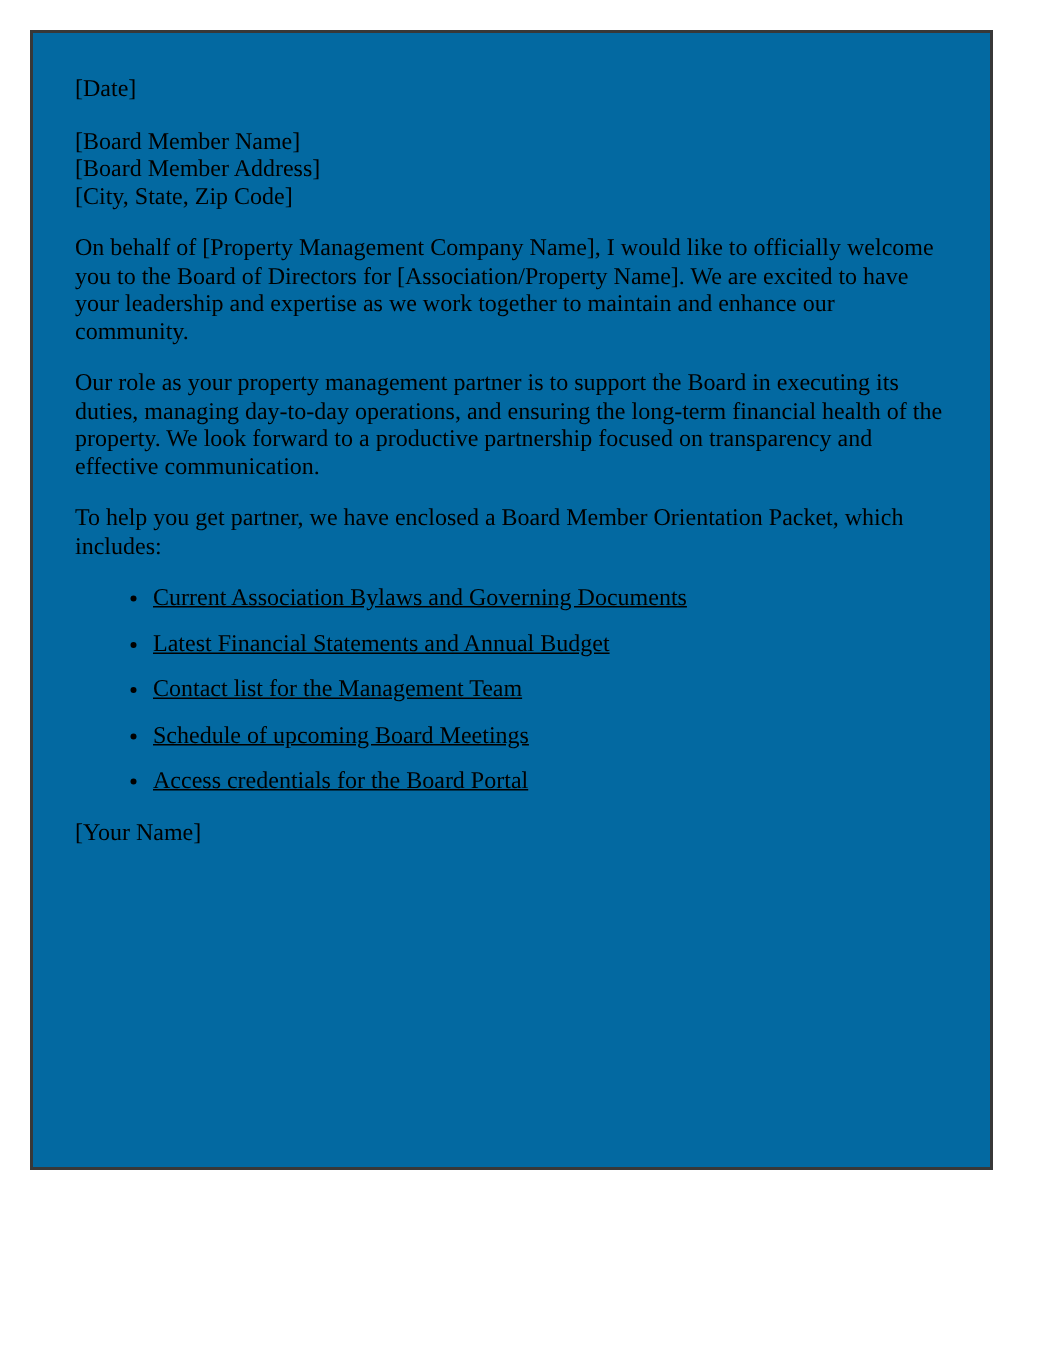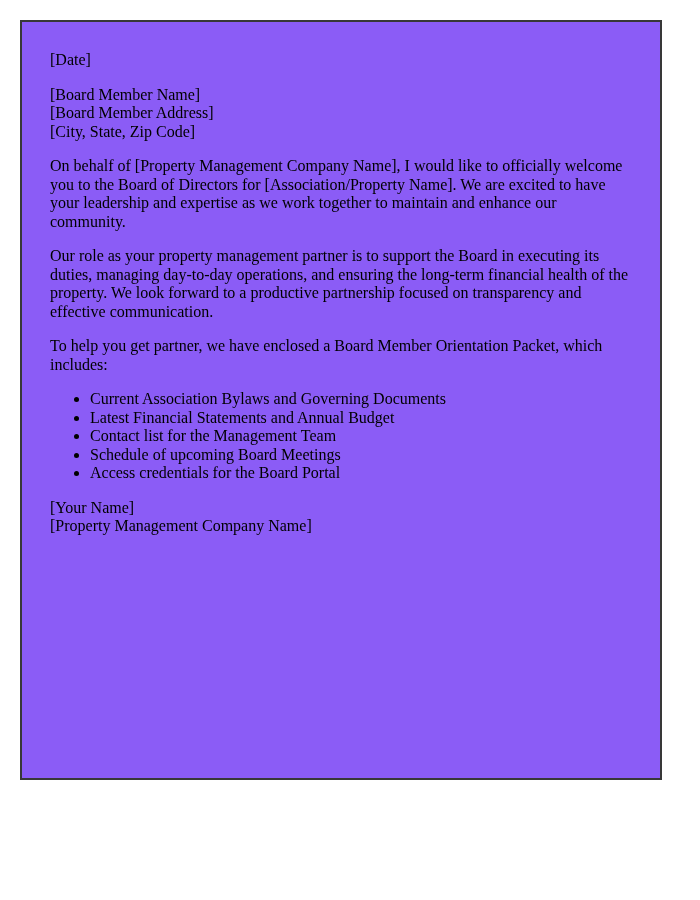--- a/index.html
+++ b/index.html
@@ -16,42 +16,43 @@
     -webkit-font-smoothing: antialiased;
   }
   .page-frame {
     position: absolute;
     left: 20px;
     top: 20px;
     width: 642px;
     height: 760px;
     box-sizing: border-box;
     border: 2px solid #383838;
-    background: #8b5cf6;
+    background: #0369a1;
     padding: 29px 27px 0 28px;
     overflow: hidden;
   }
   .letter {
     font-size: 16px;
     line-height: 18.5px;
   }
   .block {
     margin: 0 0 16px 0;
   }
   .line {
     margin: 0;
   }
   ul.enclosures {
     margin: 0 0 16px 0;
     padding: 0 0 0 40px;
     list-style-type: disc;
   }
   ul.enclosures li {
-    margin: 0;
+    margin: 12px;
     padding: 0;
+    text-decoration: underline;
   }
 </style>
 </head>
 <body>
 
 <div class="page-frame">
   <div class="letter">
 
     <p class="block">[Date]</p>
 
@@ -74,17 +75,16 @@
       <li>Contact list for the Management Team</li>
       <li>Schedule of upcoming Board Meetings</li>
       <li>Access credentials for the Board Portal</li>
     </ul>
 
 
 
 
     <div class="block">
       <p class="line">[Your Name]</p>
-      <p class="line">[Property Management Company Name]</p>
     </div>
 
   </div>
 </div>
 
 </body></html>

